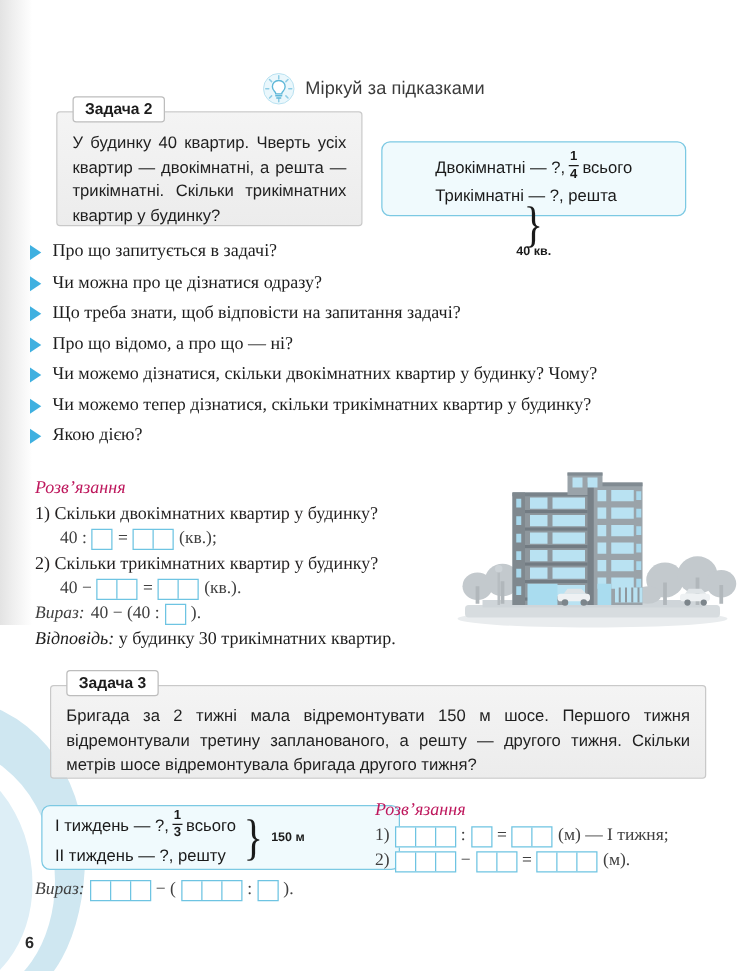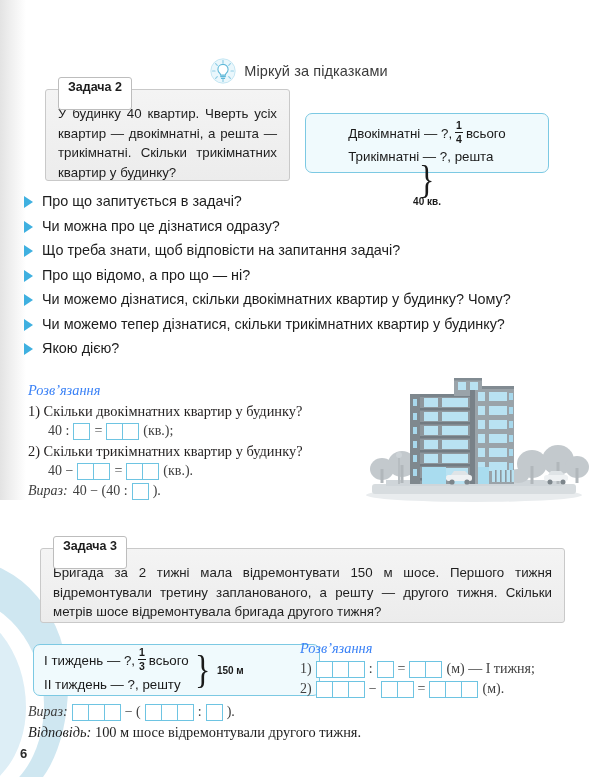--- a/index.html
+++ b/index.html
@@ -79,21 +79,21 @@
     border: 1px solid #c9c9c9;
     background: linear-gradient(to bottom, #f4f4f4, #ececec);
     border-radius: 3px;
   }
   .task-tab {
     position: absolute;
     top: -13px; left: 12px;
     background: #ffffff;
     border: 1px solid #bdbdbd;
     border-radius: 3px;
-    padding: 2px 9px 15px 9px;
+    padding: 2px 9px 3px 9px;
     font-family: "Liberation Sans", sans-serif;
     font-weight: bold;
     font-size: 12.5px;
     color: #1d1d1d;
     white-space: nowrap;
   }
   .task-body {
     font-family: "Liberation Sans", sans-serif;
     font-size: 13.3px;
     line-height: 19.5px;
@@ -157,36 +157,36 @@
   }
   .tri {
     flex: 0 0 auto;
     width: 0; height: 0;
     border-left: 9px solid #3fb0e0;
     border-top: 6px solid transparent;
     border-bottom: 6px solid transparent;
     margin: 4px 9px 0 0;
   }
   .q-text {
-    font-family: Liberation Sans, sans-serif;
+    font-family: Liberation Serif, serif;
     font-size: 14.4px;
     line-height: 19px;
     color: #1d1d1d;
     text-align: justify;
     flex: 1 1 auto;
   }
   .q-text.justify-all { text-align-last: justify; }
 
   
   .solution { position: absolute; }
   .sol-head {
     font-family: "Liberation Serif", serif;
     font-style: italic;
     font-size: 14.4px;
-    color: #3b82f6;
+    color: #be185d;
     margin-bottom: 2px;
   }
   .sol-line {
     font-family: "Liberation Serif", serif;
     font-size: 14px;
     line-height: 20px;
     color: #404040;
     display: flex;
     align-items: center;
     white-space: nowrap;
@@ -349,20 +349,24 @@
       <span>(кв.).</span>
     </div>
     <div class="sol-line">
       <span class="sol-italic">Вираз:</span>
       <span style="margin-left:5px;">40 − (40 :</span>
       <span class="blank">
           <span></span>
         </span>
       <span>).</span>
     </div>
+    <div class="ans-line">
+      <span class="sol-italic">Відповідь:</span>
+      <span>у будинку 30 трикімнатних квартир.</span>
+    </div>
   </div>
 
   <div class="illus" style="left:358px; top:372px; width:232px; height:132px;">
     <svg viewBox="0 0 232 132" width="232" height="132">
 
       <ellipse cx="116" cy="123" rx="108" ry="7" fill="#e9ecee"></ellipse>
       <rect x="14" y="112" width="204" height="10" rx="3" fill="#d7dcdf"></rect>
       <rect x="28" y="108" width="176" height="6" fill="#cfd5d9"></rect>
 
       <g fill="#c3c9cd">
@@ -564,21 +568,17 @@
           <span></span>
           <span></span>
           <span></span>
         </span>
       <span>:</span>
       <span class="blank">
           <span></span>
         </span>
       <span>).</span>
     </div>
-    <div class="ans-line">
-      <span class="sol-italic">Відповідь:</span>
-      <span>100 м шосе відремонтували другого тижня.</span>
-    </div>
   </div>
 
   <div class="page-num">6</div>
 
 </div>
 
 </body></html>

